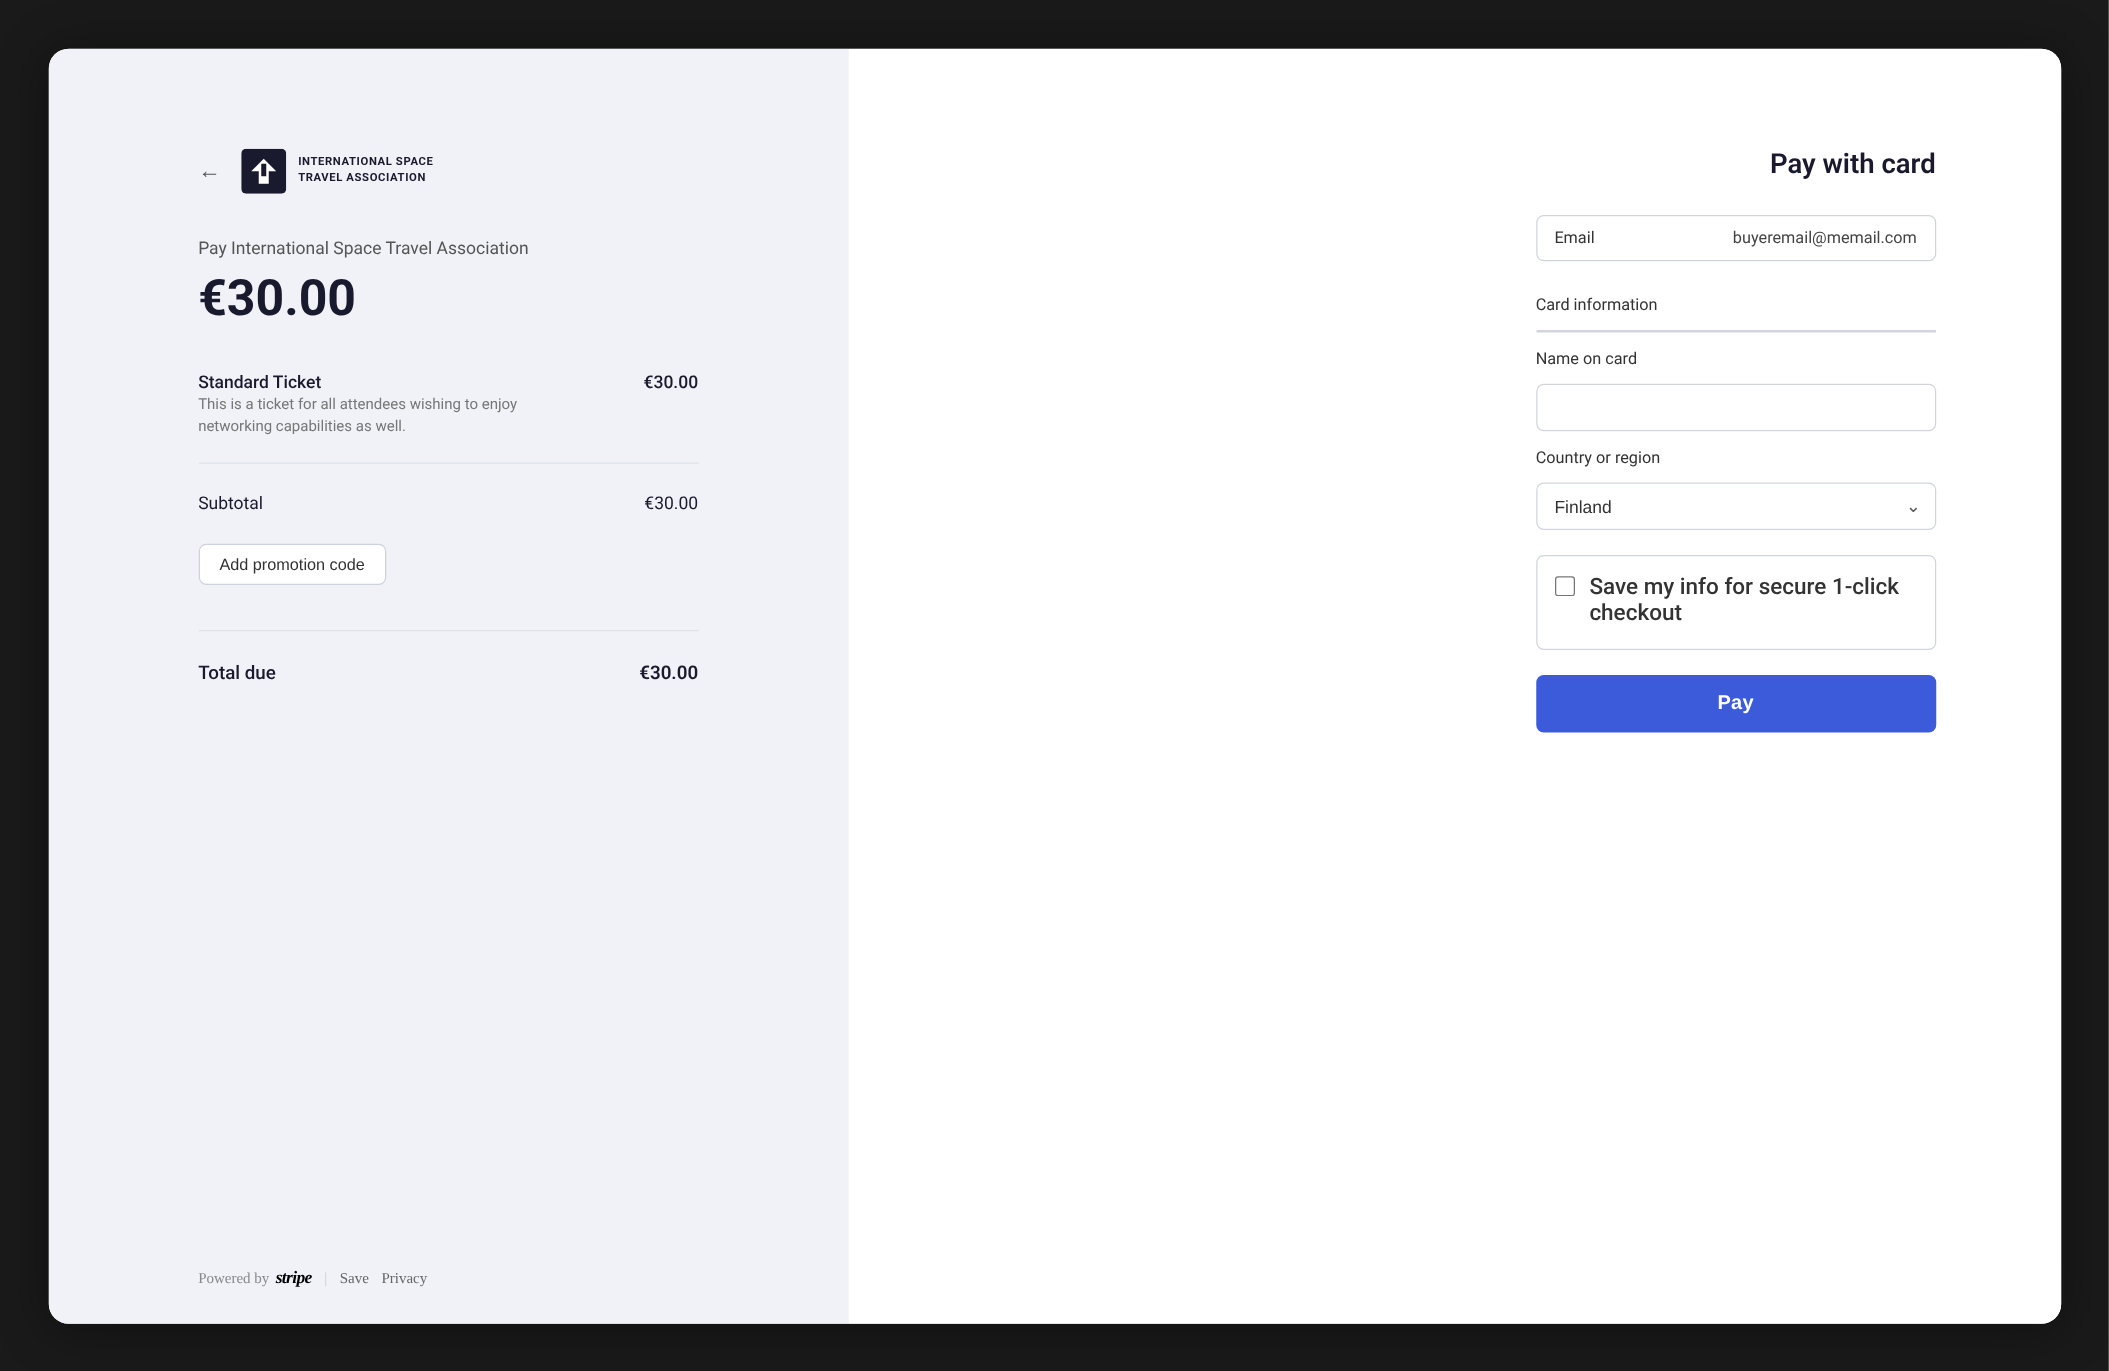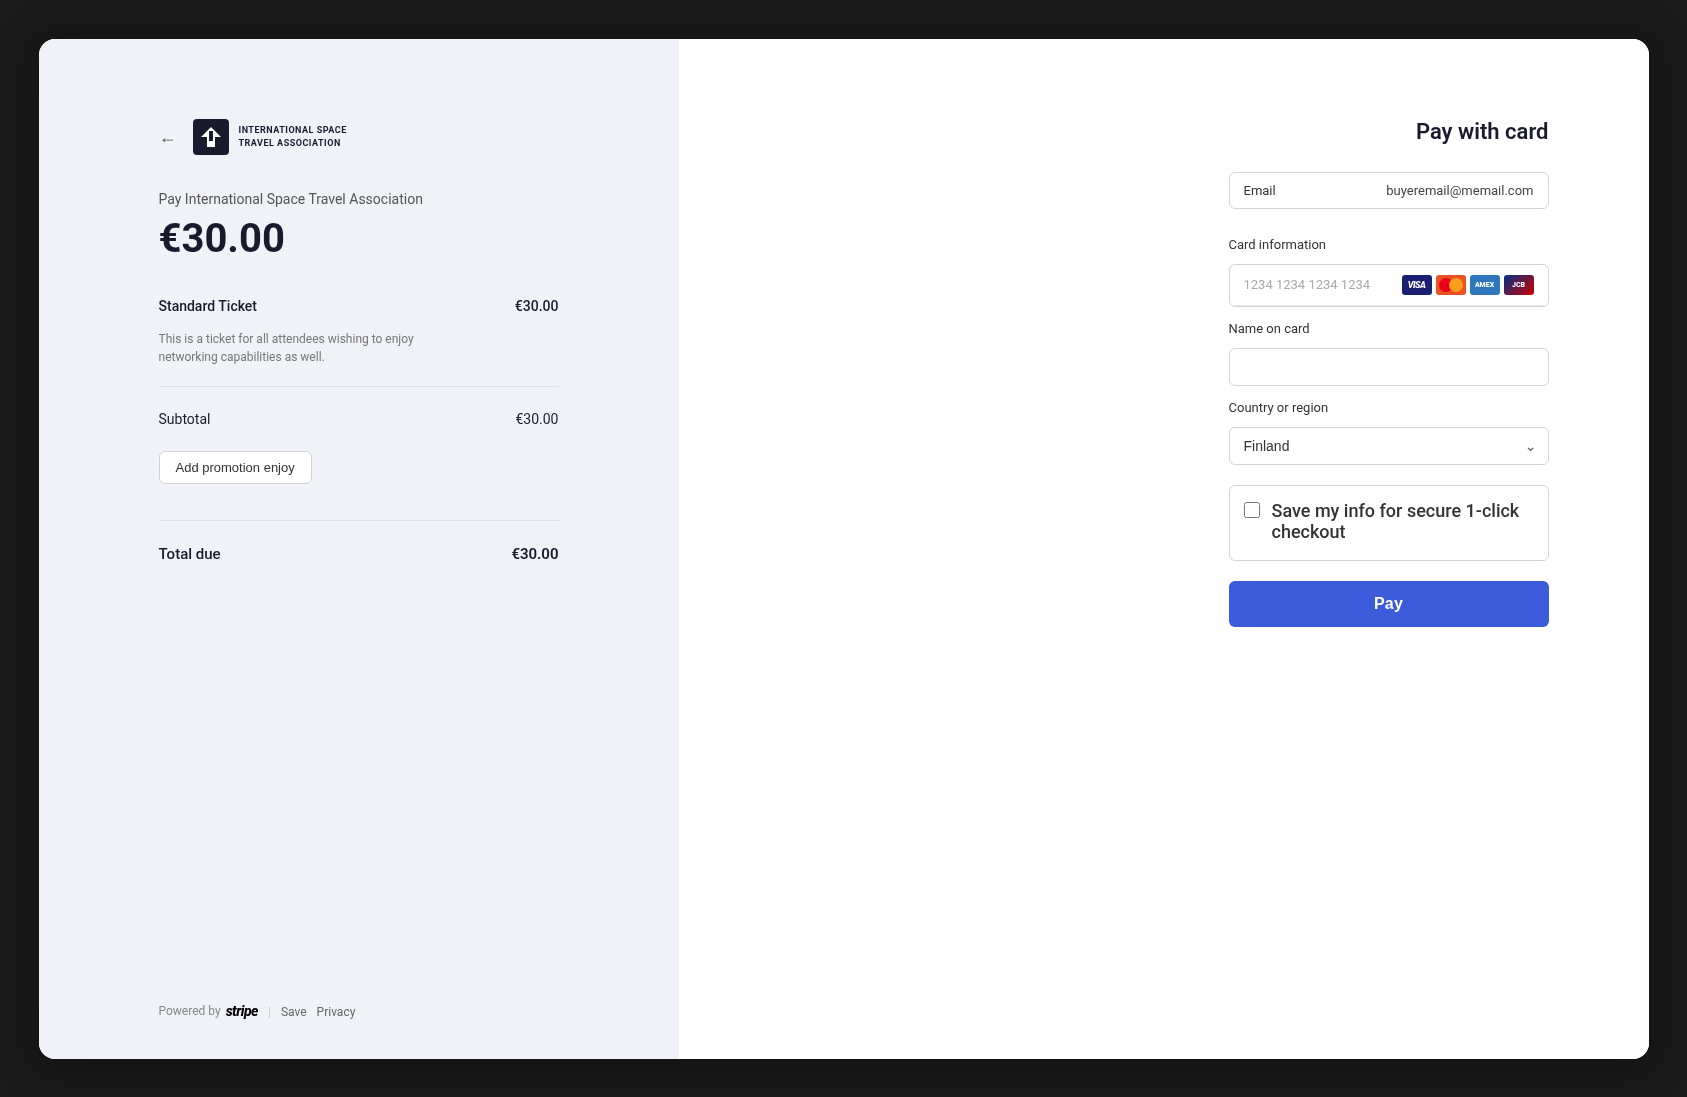--- a/index.html
+++ b/index.html
@@ -79,21 +79,21 @@
       margin-bottom: 4px;
     }
     .line-item-label {
       font-size: 14px;
       color: #1a1a2e;
       font-weight: 500;
     }
     .line-item-desc {
       font-size: 12px;
       color: #777;
-      margin-top: 16px;
+      margin-top: 0;
       max-width: 280px;
       line-height: 1.5;
     }
     .line-item-price {
       font-size: 14px;
       color: #1a1a2e;
       font-weight: 500;
       white-space: nowrap;
     }
     .subtotal-row {
@@ -132,27 +132,28 @@
       color: #1a1a2e;
       font-weight: 500;
     }
     .total-price {
       font-size: 15px;
       color: #1a1a2e;
       font-weight: 600;
     }
     .footer {
       position: absolute;
-      bottom: 40px;
+      bottom: 28px;
       left: 120px;
       display: flex;
-      align-items: flex-end;
+      align-items: center;
       gap: 10px;
       font-size: 12px;
       color: #888;
+      font-family: Liberation Serif, serif;
     }
     .footer-stripe {
       display: flex;
       align-items: center;
       gap: 5px;
     }
     .stripe-logo {
       font-weight: 800;
       font-style: italic;
       color: #000000;
@@ -437,21 +438,21 @@
       <div class="line-item-price">€30.00</div>
     </div>
 
     <div class="divider"></div>
 
     <div class="subtotal-row">
       <span class="subtotal-label">Subtotal</span>
       <span class="subtotal-price">€30.00</span>
     </div>
 
-    <button class="promo-btn">Add promotion enjoy</button>
+    <button class="promo-btn">Add promotion code</button>
 
     <div class="divider"></div>
 
     <div class="total-row">
       <span class="total-label">Total due</span>
       <span class="total-price">€30.00</span>
     </div>
 
     <div class="footer">
       <div class="footer-stripe">
@@ -472,29 +473,20 @@
         <span class="email-label-inline">Email</span>
         <span class="email-value">buyeremail@memail.com</span>
       </div>
     </div>
 
     <div style="width:100%;max-width:320px;margin-bottom:6px;">
       <span class="form-label">Card information</span>
     </div>
 
     <div class="card-info-block">
-      <div class="card-number-row">
-        <span class="card-number-placeholder">1234 1234 1234 1234</span>
-        <div class="card-icons">
-          <div class="card-icon card-icon-visa">VISA</div>
-          <div class="card-icon card-icon-mc"></div>
-          <div class="card-icon card-icon-amex">AMEX</div>
-          <div class="card-icon card-icon-jcb">JCB</div>
-        </div>
-      </div>
     </div>
 
     <div style="width:100%;max-width:320px;margin-bottom:6px;">
       <span class="form-label">Name on card</span>
     </div>
     <input class="name-input" type="text" style="">
 
     <div style="width:100%;max-width:320px;margin-bottom:6px;">
       <span class="form-label">Country or region</span>
     </div>

